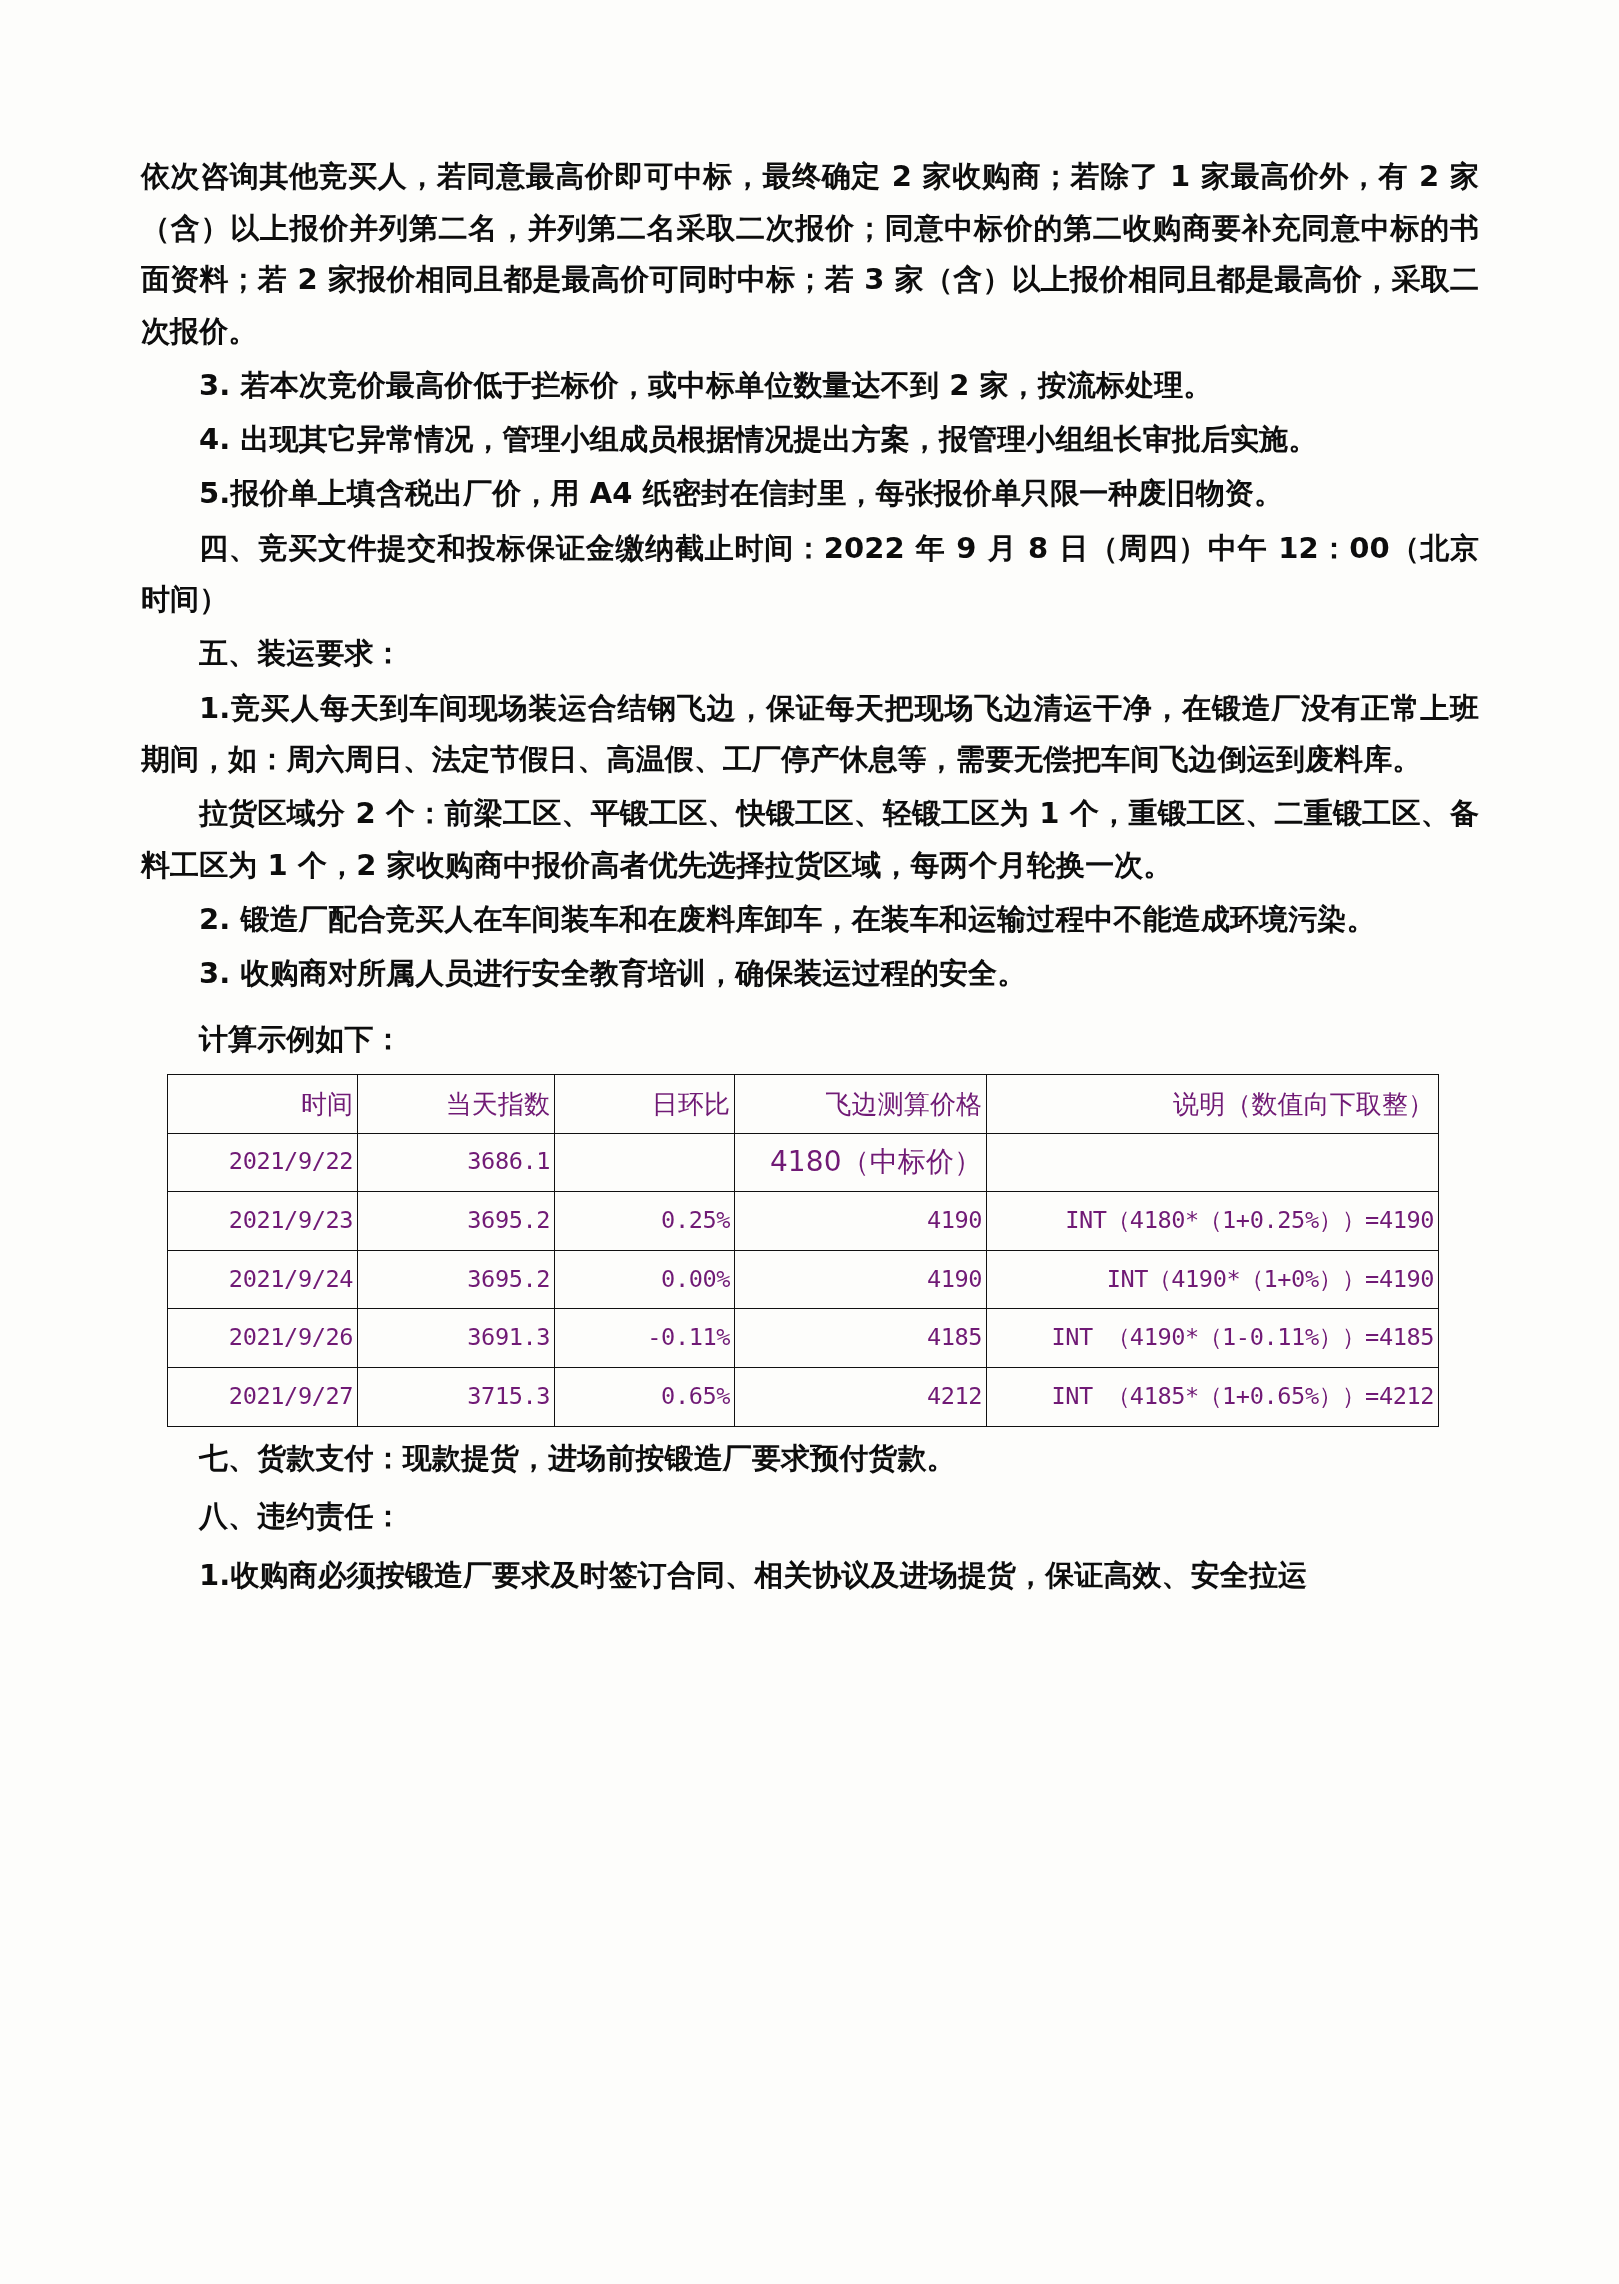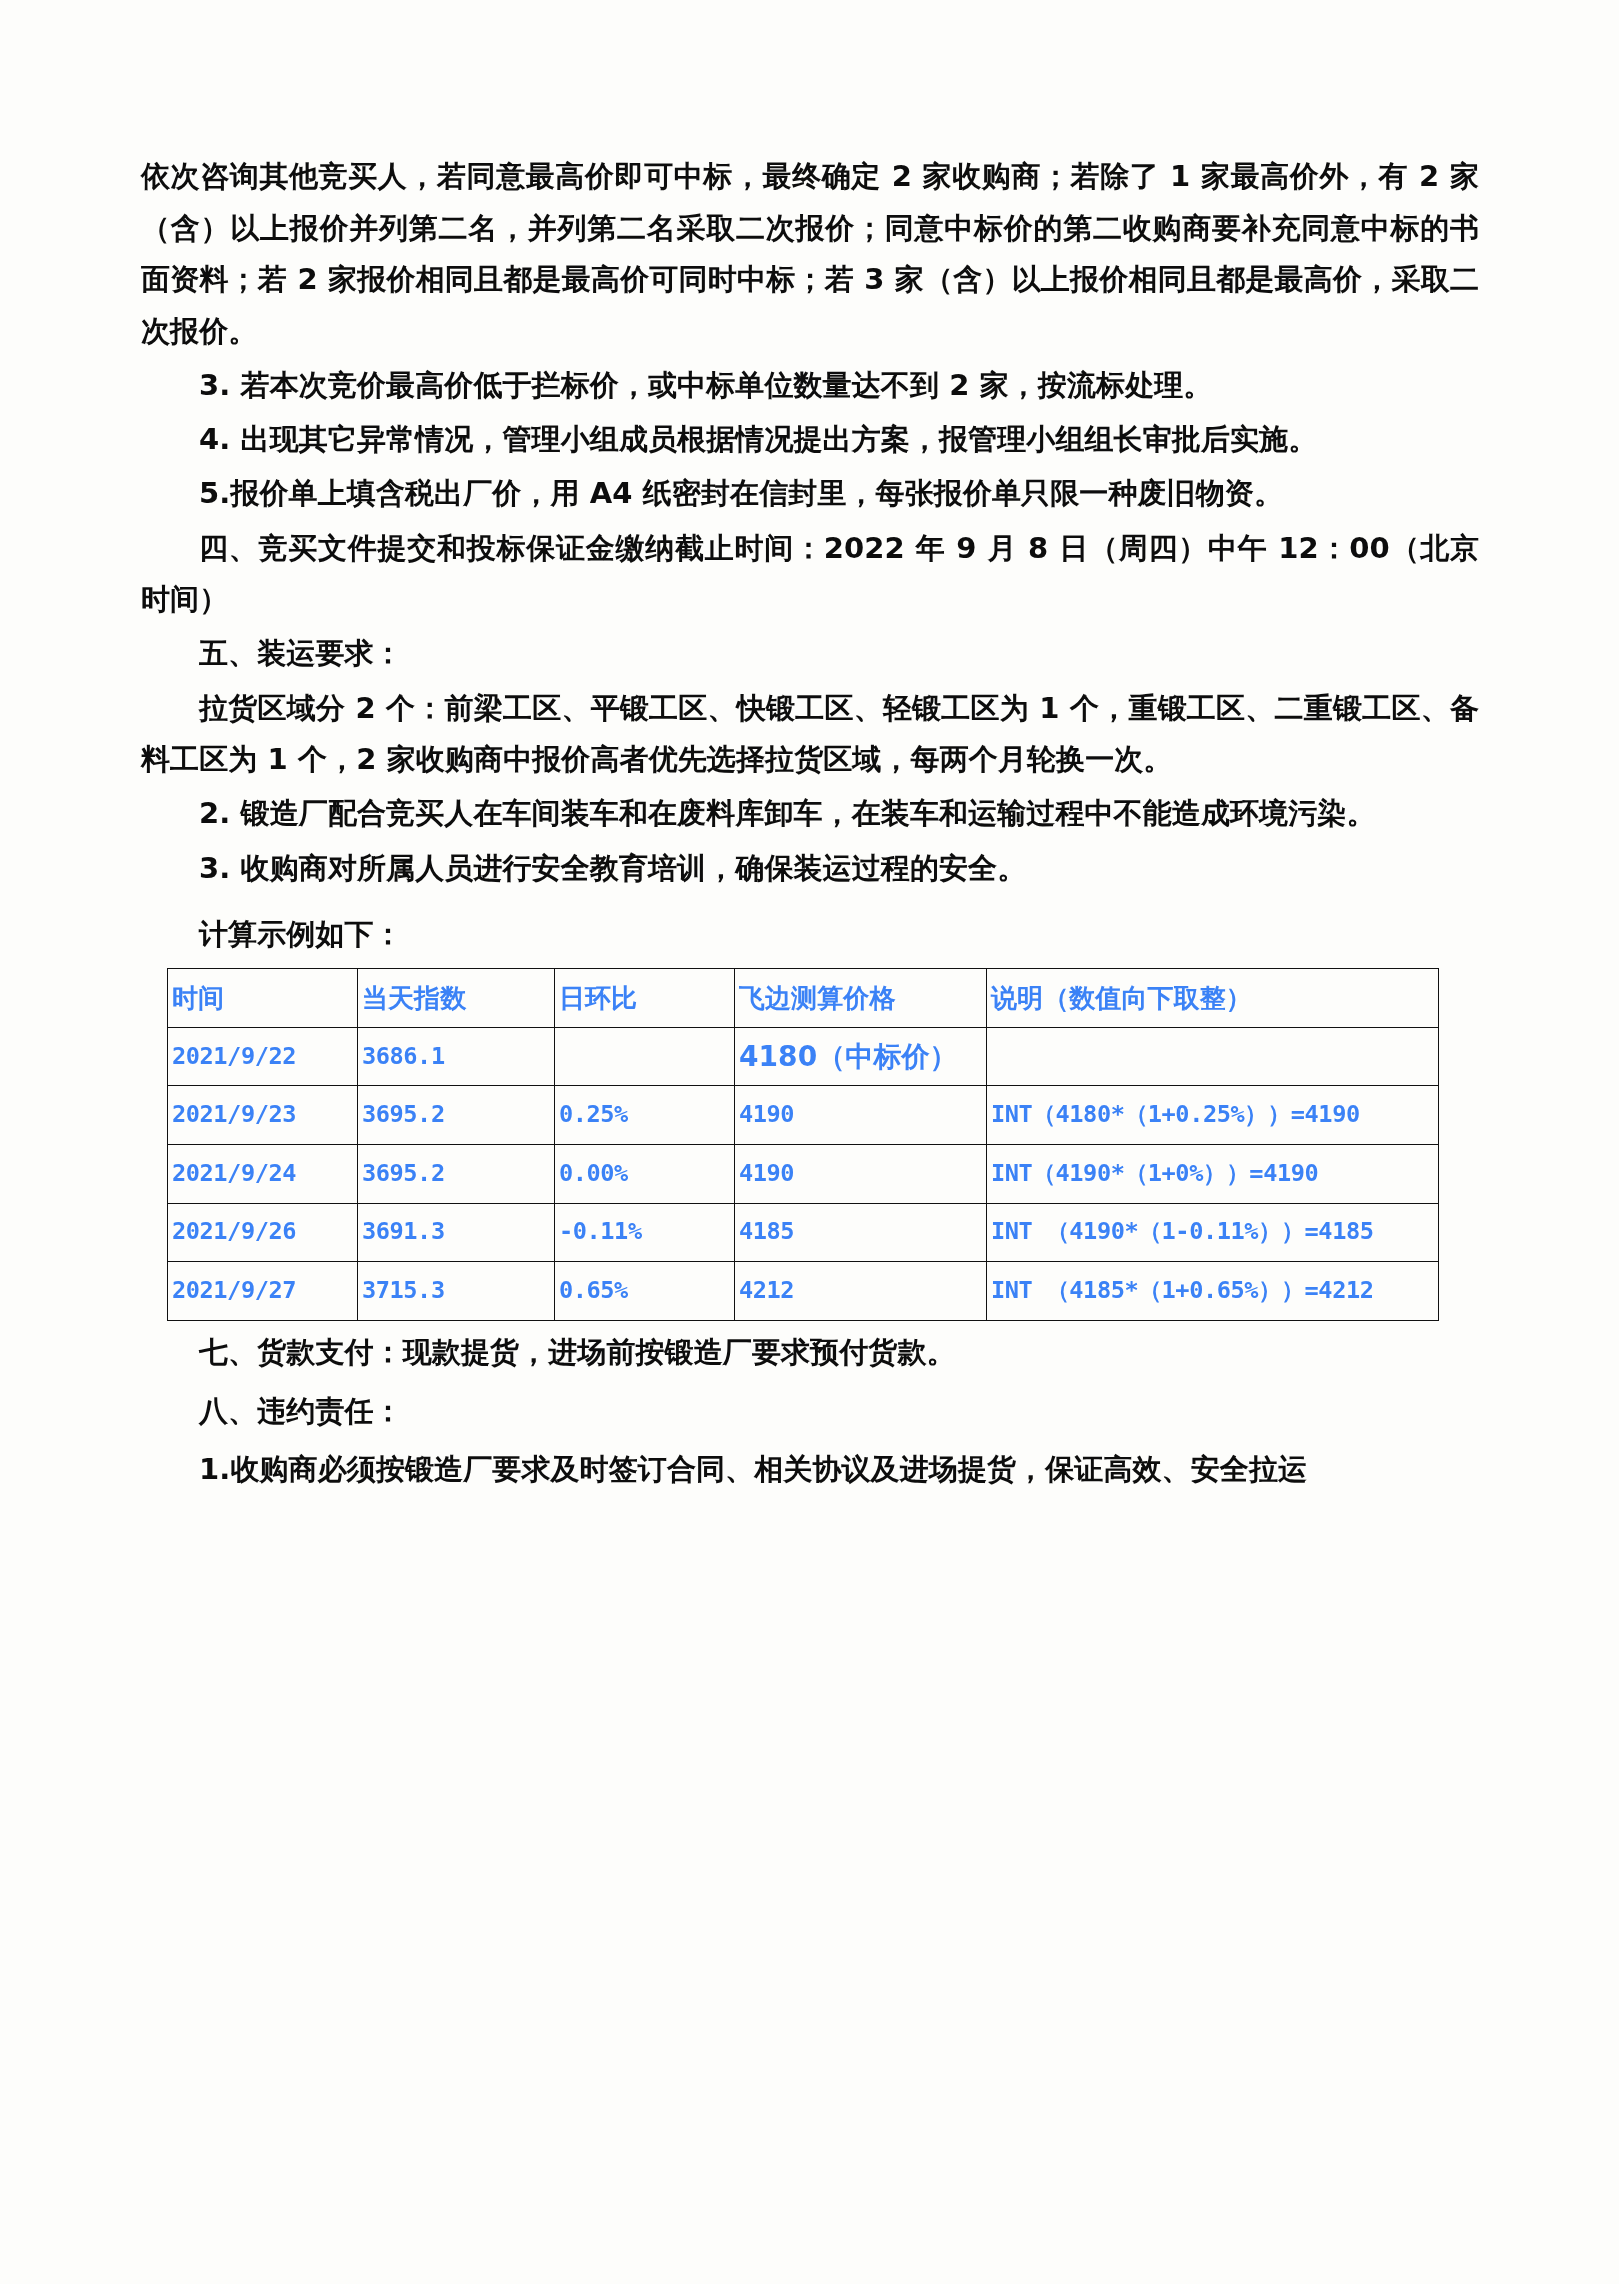--- a/index.html
+++ b/index.html
@@ -45,26 +45,26 @@
     text-indent: 58px;
   }
   table.calc {
     border-collapse: collapse;
     margin: 3.9px 0 6.6px 26px;
     width: 1271px;
     table-layout: fixed;
   }
   table.calc th, table.calc td {
     border: 1.3px solid #111;
-    text-align: left;
+    text-align: right;
     vertical-align: middle;
     height: 55px;
     font-size: 25px;
-    font-weight: 700;
-    color: #3b82f6;
+    font-weight: 400;
+    color: #701a75;
     padding: 1.3px 3.9px;
     font-family: "DejaVu Sans", "Liberation Sans", sans-serif;
   }
   table.calc th {
     font-size: 26px;
   }
   table.calc td.num,
   table.calc td.formula {
     font-family: "DejaVu Sans Mono", "Liberation Mono", monospace;
     font-size: 23.6px;
@@ -93,20 +93,21 @@
 
 <div class="page">
   <div class="doc-body">
 
     <p class="para">依次咨询其他竞买人，若同意最高价即可中标，最终确定 2 家收购商；若除了 1 家最高价外，有 2 家（含）以上报价并列第二名，并列第二名采取二次报价；同意中标价的第二收购商要补充同意中标的书面资料；若 2 家报价相同且都是最高价可同时中标；若 3 家（含）以上报价相同且都是最高价，采取二次报价。</p>
     <p class="para indent">3. 若本次竞价最高价低于拦标价，或中标单位数量达不到 2 家，按流标处理。</p>
     <p class="para indent">4. 出现其它异常情况，管理小组成员根据情况提出方案，报管理小组组长审批后实施。</p>
     <p class="para indent">5.报价单上填含税出厂价，用 A4 纸密封在信封里，每张报价单只限一种废旧物资。</p>
     <p class="para indent">四、竞买文件提交和投标保证金缴纳截止时间：2022 年 9 月 8 日（周四）中午 12：00（北京时间）</p>
     <p class="para indent">五、装运要求：</p>
+    <p class="para indent">1.竞买人每天到车间现场装运合结钢飞边，保证每天把现场飞边清运干净，在锻造厂没有正常上班期间，如：周六周日、法定节假日、高温假、工厂停产休息等，需要无偿把车间飞边倒运到废料库。</p>
     <p class="para indent">拉货区域分 2 个：前梁工区、平锻工区、快锻工区、轻锻工区为 1 个，重锻工区、二重锻工区、备料工区为 1 个，2 家收购商中报价高者优先选择拉货区域，每两个月轮换一次。</p>
     <p class="para indent">2. 锻造厂配合竞买人在车间装车和在废料库卸车，在装车和运输过程中不能造成环境污染。</p>
     <p class="para indent">3. 收购商对所属人员进行安全教育培训，确保装运过程的安全。</p>
 
 
     <p class="para table-caption">计算示例如下：</p>
 
     <table class="calc">
       <colgroup>
         <col class="c1">

